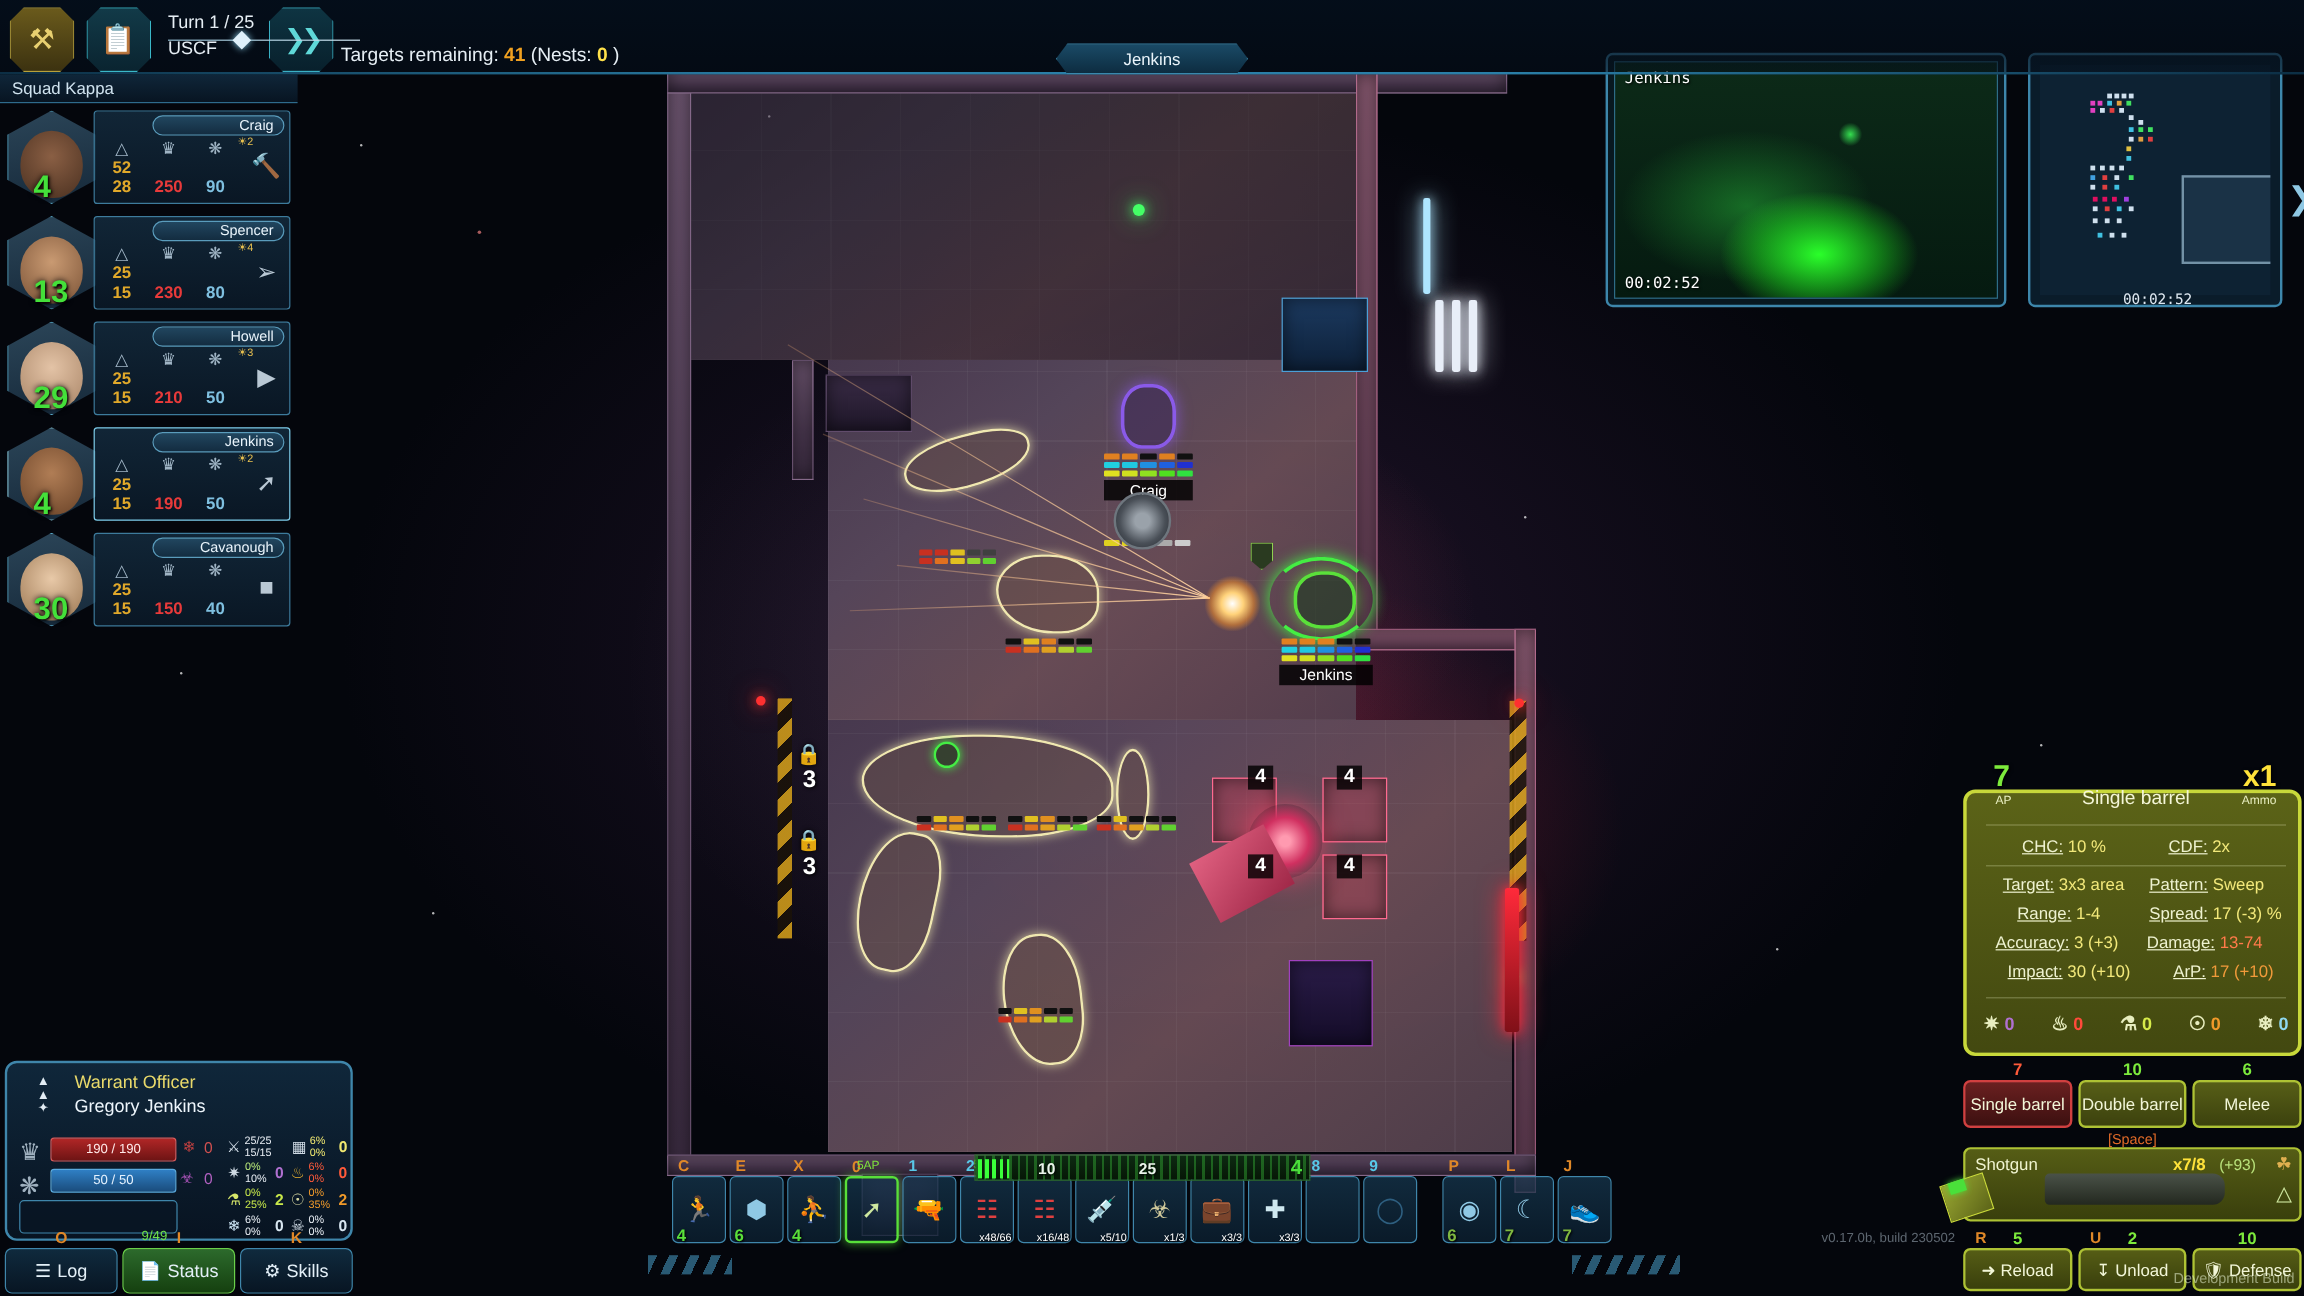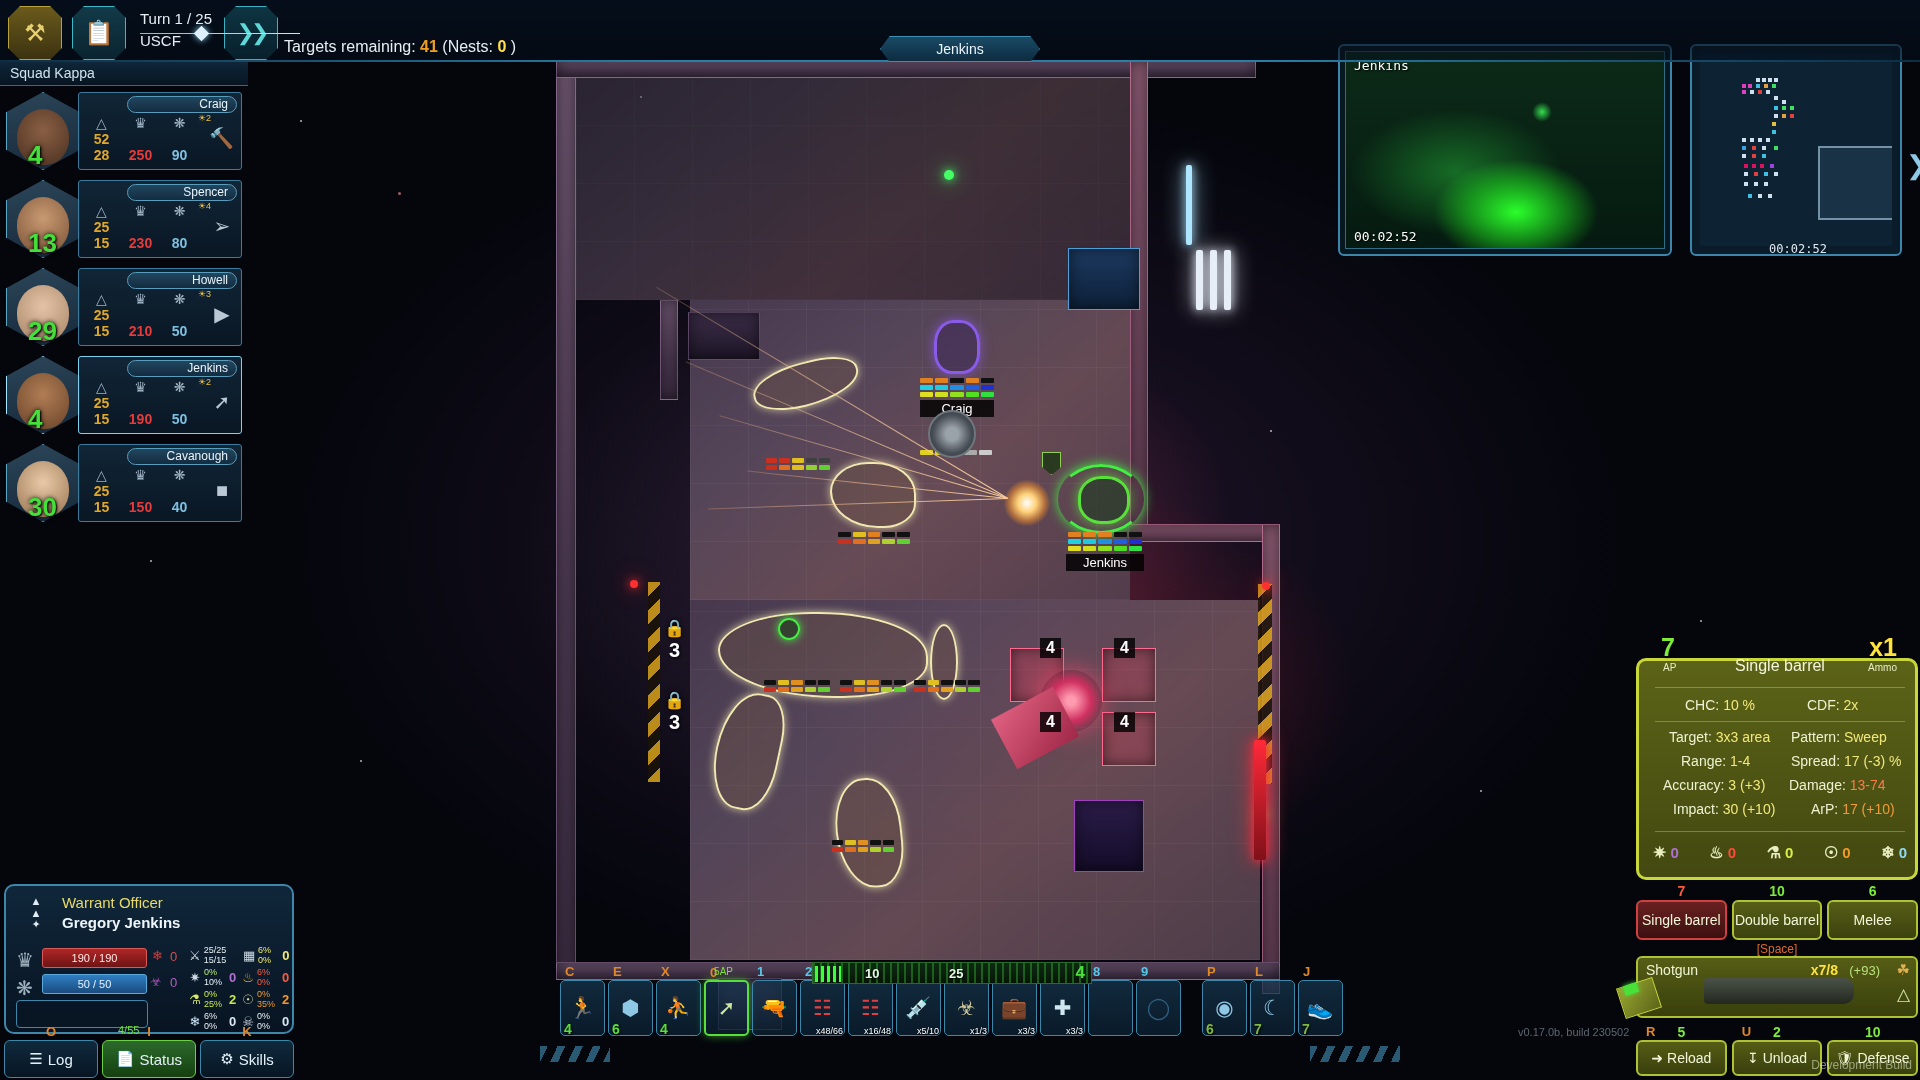--- a/index.html
+++ b/index.html
@@ -157,21 +157,21 @@
 
   
   #chardetail {
     position:absolute; left:4px; top:884px; width:290px; height:150px;
     background:linear-gradient(180deg,rgba(16,40,60,.96),rgba(8,20,34,.96));
     border:2px solid #3f86ab; border-radius:10px; z-index:30;
   }
   #rank-ico { position:absolute; left:10px; top:8px; width:40px; height:44px;
     color:#e2ecf4; font-size:11px; line-height:1.05; text-align:center; padding-top:2px; }
   #cd-rank { position:absolute; left:56px; top:8px; font-size:15px; color:#e8d96a; }
-  #cd-name { position:absolute; left:56px; top:28px; font-size:15px; color:#eef6fc;font-weight:bold; }
+  #cd-name { position:absolute; left:56px; top:28px; font-size:15px; color:#eef6fc; }
 
   #hp-ico { position:absolute; left:10px; top:62px; font-size:20px; color:#9fb0be; }
   #ar-ico { position:absolute; left:10px; top:90px; font-size:20px; color:#9fb0be; }
   #hp-bar { position:absolute; left:36px; top:62px; width:105px; height:20px;
     background:linear-gradient(180deg,#b02626,#6e1414); border:1px solid #d85a5a; border-radius:3px;
     font-size:11px; text-align:center; line-height:19px; color:#ffe8e8; }
   #ar-bar { position:absolute; left:36px; top:88px; width:105px; height:20px;
     background:linear-gradient(180deg,#2f7fc4,#1a4c7c); border:1px solid #5aaade; border-radius:3px;
     font-size:11px; text-align:center; line-height:19px; color:#e4f2ff; }
   #xp-box { position:absolute; left:10px; top:114px; width:132px; height:28px;
@@ -289,21 +289,21 @@
   #ap-num { position:absolute; left:22px; top:-28px; font-size:25px; font-weight:bold;
     color:#7dea3c; text-shadow:1px 1px 3px #000; }
   #ap-lbl { position:absolute; left:24px; top:1px; font-size:10px; color:#e8eec0;text-align:right; }
   #ammo-num { position:absolute; right:18px; top:-28px; font-size:25px; font-weight:bold;
     color:#ffe23a; text-shadow:1px 1px 3px #000; }
   #ammo-lbl { position:absolute; right:18px; top:1px; font-size:10px; color:#e8eec0; }
   #weap-title { position:absolute; left:0; top:-4px; width:282px; text-align:center;
     font-size:16px; color:#f4f6d8; }
   .wdiv { position:absolute; left:16px; width:250px; height:1px; background:rgba(240,244,200,.3); }
   .wrow { position:absolute; font-size:14px; white-space:nowrap; }
-  .wlbl { color:#eef2d0; }
+  .wlbl { color:#eef2d0;text-decoration:underline; }
   .wval { color:#f2e87a; }
   .wval.dmg { color:#ff7a4a; }
   .wval.arp { color:#f09a3a; }
   #welem { position:absolute; left:14px; top:182px; width:254px;
     display:flex; justify-content:space-between; align-items:center; }
   .welem-item { display:flex; align-items:center; gap:4px; font-size:15px; font-weight:bold; }
   .welem-ico { font-size:16px; color:#e8eec0; }
 
   #fire-modes { position:absolute; left:1636px; top:900px; width:282px; height:40px;
     display:flex; gap:5px; z-index:31; }
@@ -830,21 +830,21 @@
 <div id="chardetail">
   <div id="rank-ico">▲<br>▲<br>✦</div>
   <div id="cd-rank">Warrant Officer</div>
   <div id="cd-name">Gregory Jenkins</div>
 
   <div id="hp-ico">♛</div>
   <div id="hp-bar">190 / 190</div>
   <div id="ar-ico">❋</div>
   <div id="ar-bar">50 / 50</div>
   <div id="xp-box"></div>
-  <div id="xp-text">4/55</div>
+  <div id="xp-text">9/49</div>
 
   <div id="blood-ico">❄</div>
   <div id="blood-val">0</div>
   <div id="tox-ico">☣</div>
   <div id="tox-val">0</div>
 
   <div id="resist">
     <div class="res-row">
       <div class="res-ico">⚔</div>
       <div class="res-pair">

